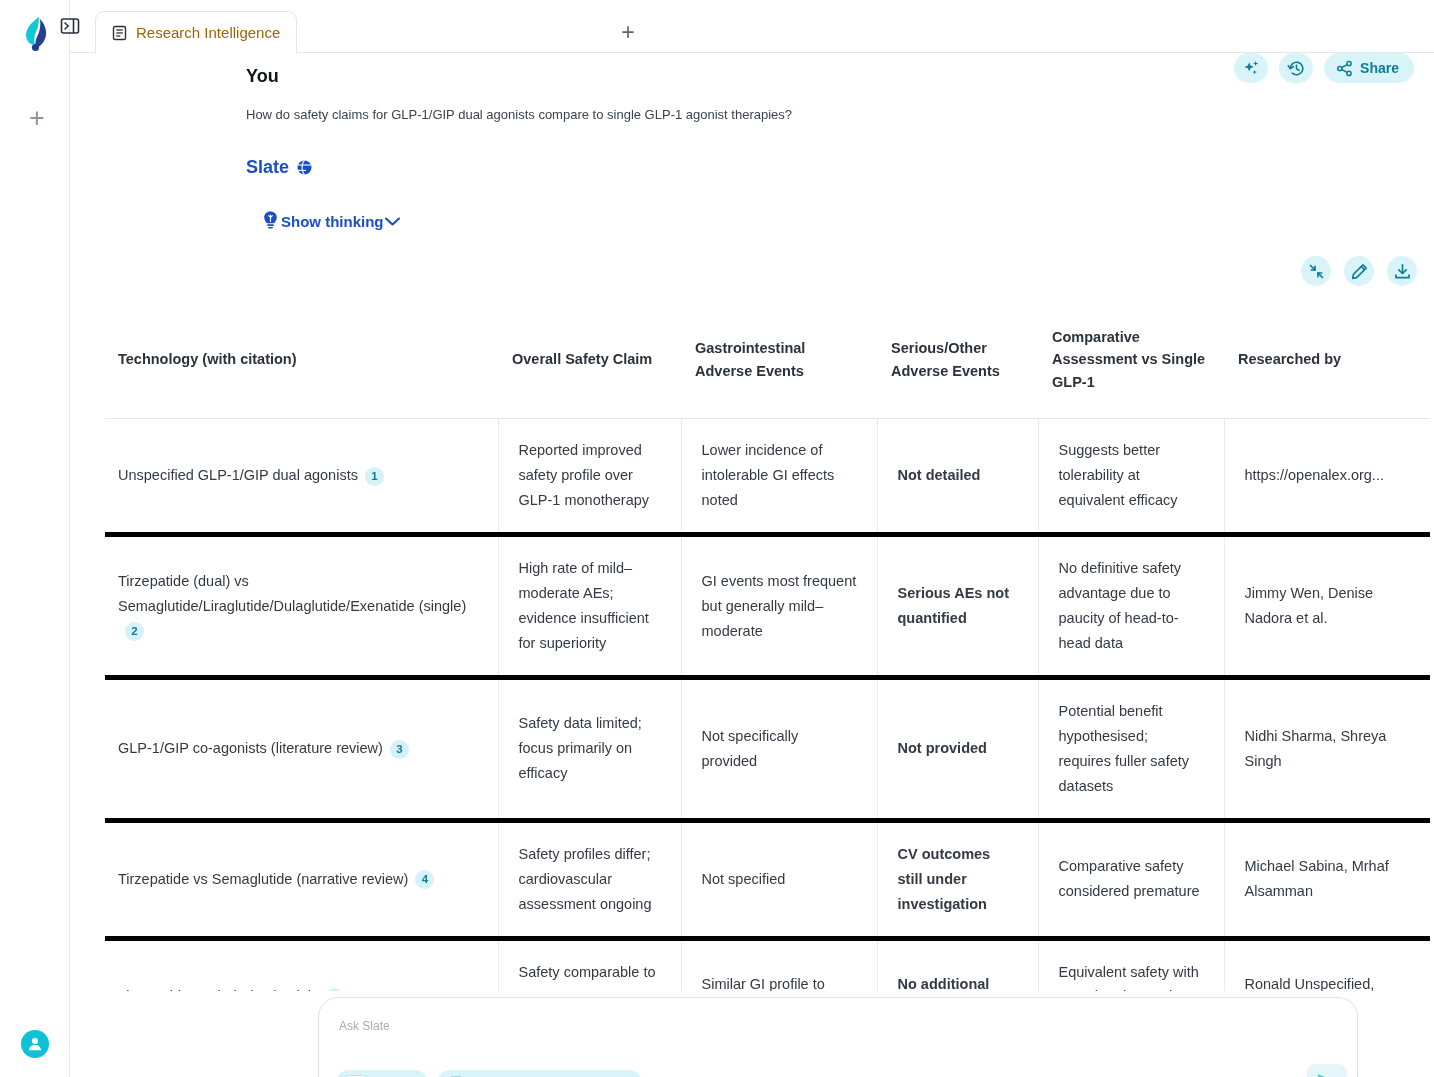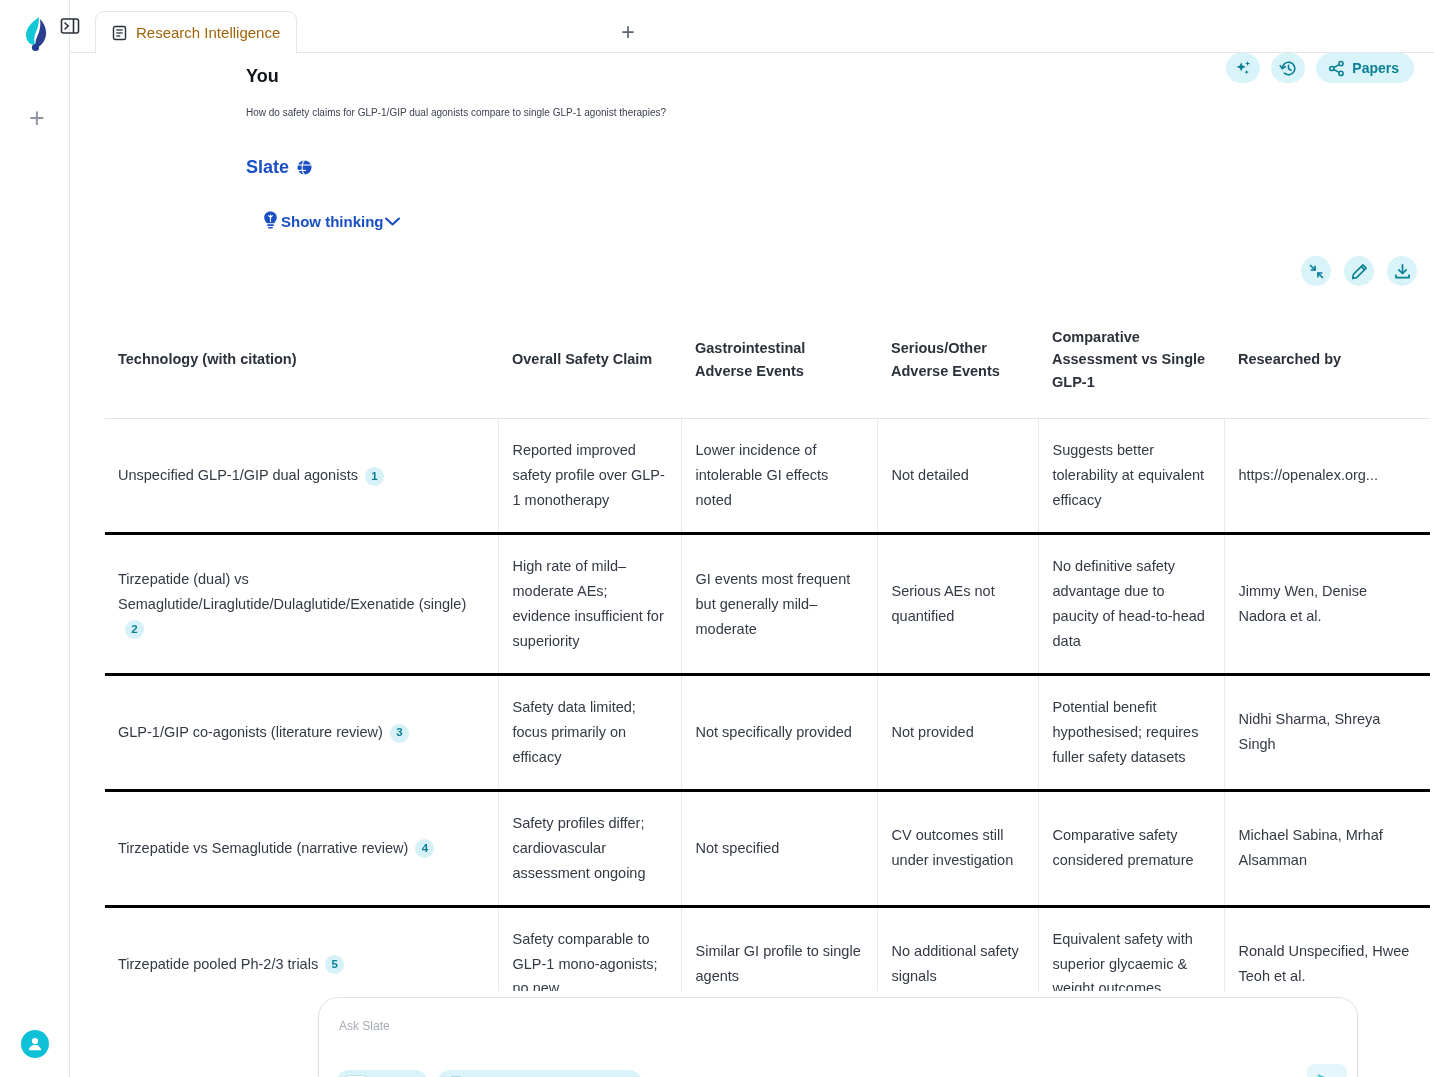--- a/index.html
+++ b/index.html
@@ -93,21 +93,21 @@
 
   
   #convo { position: absolute; left: 70px; top: 53px; width: 1364px; height: 1024px; }
 
   #you-label {
     position: absolute; left: 176px; top: 13px;
     font-size: 18px; font-weight: bold; color: #11161d;
   }
   #you-text {
     position: absolute; left: 176px; top: 54px;
-    font-size: 10px; color: #3b4350;
+    font-size: 13px; color: #3b4350;
   }
   #slate-label {
     position: absolute; left: 176px; top: 104px;
     display: flex; align-items: center; gap: 7px;
     font-size: 18px; font-weight: bold; color: #1a4fc4;
   }
   #show-thinking {
     position: absolute; left: 190px; top: 157px;
     display: flex; align-items: center; gap: 0;
     cursor: pointer;
@@ -141,39 +141,39 @@
   table#data-table thead th {
     text-align: left; vertical-align: middle;
     font-size: 14.5px; font-weight: bold; color: #2c323b;
     padding: 25px 14px 25px 14px;
     border-bottom: 1px solid #e1e4e8;
     line-height: 1.55;
   }
   table#data-table thead th.first { padding-left: 13px; }
   table#data-table tbody td {
     vertical-align: middle;
-    padding: 19px 14px;
-    border-bottom: 3px solid #000000;
+    padding: 19px 20px;
+    border-bottom: 5px solid #000000;
     border-left: 1px solid #e8eaed;
     line-height: 1.72;
   }
   table#data-table tbody td.first { border-left: none; padding-left: 13px; }
   .cite {
     display: inline-flex; align-items: center; justify-content: center;
     min-width: 19px; height: 19px; padding: 0 5px;
     margin-left: 7px;
     border-radius: 10px;
     background: #d6f2f8; color: #0d7f93;
     font-size: 11.5px; font-weight: bold;
     vertical-align: middle; cursor: pointer;
   }
   .colw-0 { width: 393px; }
   .colw-1 { width: 183px; }
   .colw-2 { width: 196px; }
-  .colw-3 { width: 161px; }
+  .colw-3 { width: 161px; font-weight: bold; }
   .colw-4 { width: 186px; }
   .colw-5 { width: 206px; }
 
   
   #composer {
     position: absolute; left: 248px; top: 944px;
     width: 1040px; height: 114px;
     background: #ffffff;
     border: 1px solid #dfe3e8;
     border-radius: 20px;
@@ -274,21 +274,21 @@
     <div class="pill share">
       <span>
         <svg width="17" height="17" viewBox="0 0 17 17">
           <circle cx="13" cy="3.6" r="2.1" fill="none" stroke="#0b7f94" stroke-width="1.5"></circle>
           <circle cx="3.8" cy="8.5" r="2.1" fill="none" stroke="#0b7f94" stroke-width="1.5"></circle>
           <circle cx="13" cy="13.4" r="2.1" fill="none" stroke="#0b7f94" stroke-width="1.5"></circle>
           <line x1="5.7" y1="7.5" x2="11.1" y2="4.6" stroke="#0b7f94" stroke-width="1.5"></line>
           <line x1="5.7" y1="9.5" x2="11.1" y2="12.4" stroke="#0b7f94" stroke-width="1.5"></line>
         </svg>
       </span>
-      <span>Papers</span>
+      <span>Share</span>
     </div>
   </div>
 
   <div id="convo">
 
     <div id="you-label">You</div>
     <div id="you-text">How do safety claims for GLP-1/GIP dual agonists compare to single GLP-1 agonist therapies?</div>
 
     <div id="slate-label">
       <span>Slate</span>

